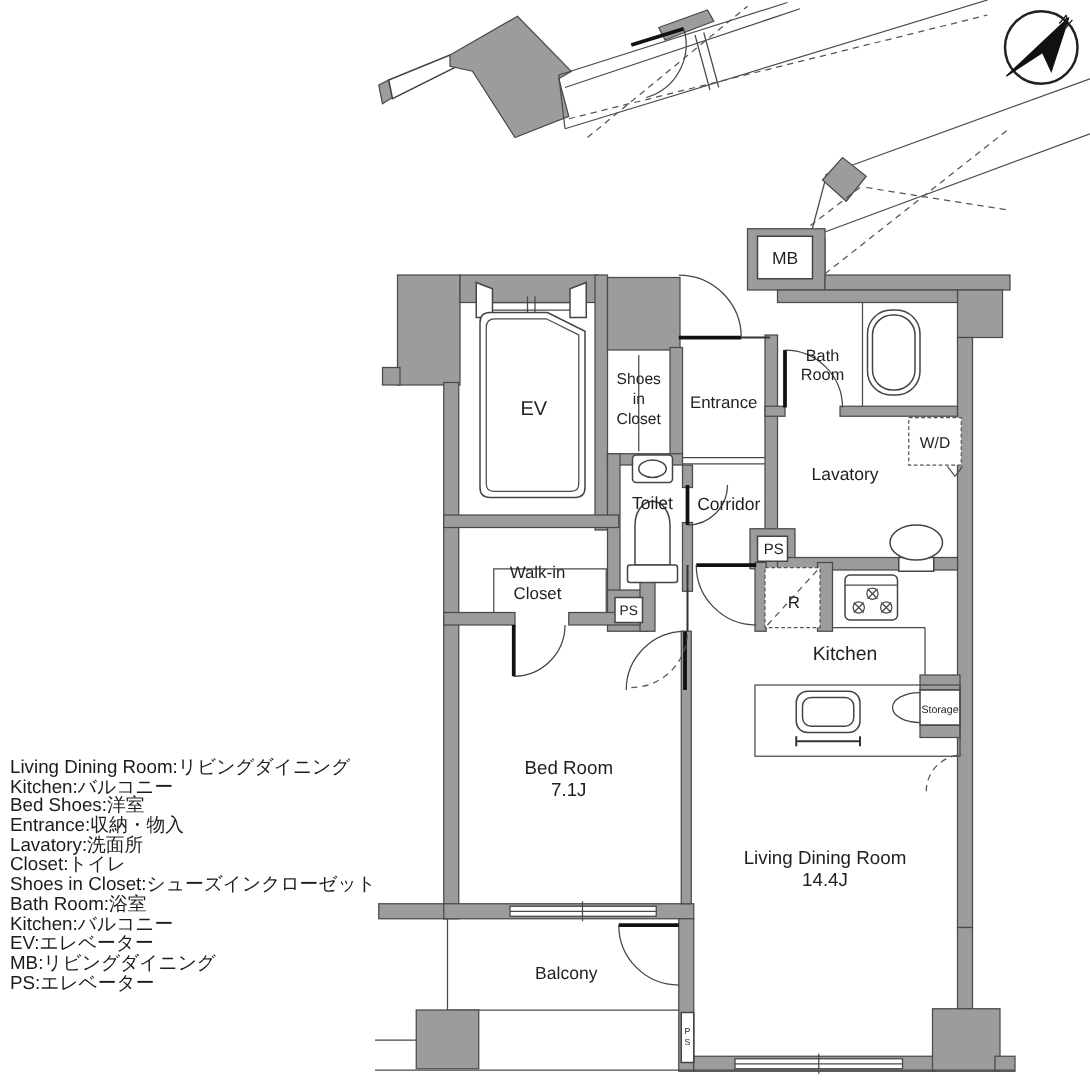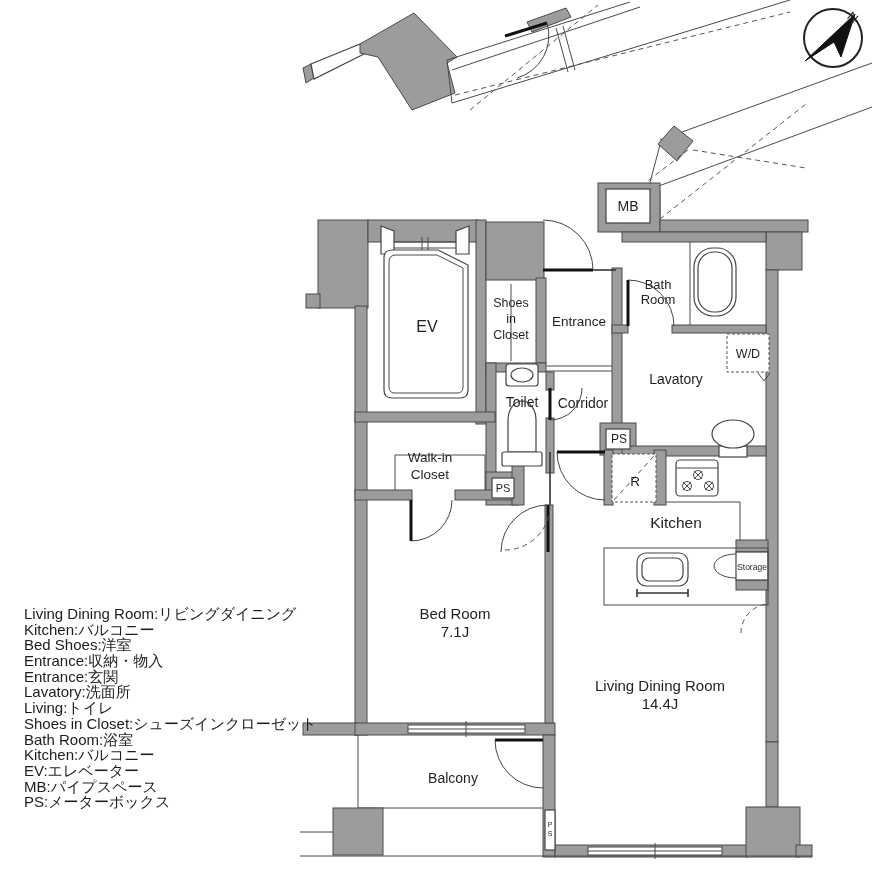--- a/index.html
+++ b/index.html
@@ -1,19 +1,19 @@
 <!DOCTYPE html>
 <html><head>
 <meta charset="utf-8">
 <style>
   html,body{margin:0;padding:0;background:#ffffff;}
   #stage{position:relative;width:872px;height:872px;background:#ffffff;overflow:hidden;
          font-family:"Liberation Sans", sans-serif;}
   #plan-svg{position:absolute;left:0;top:0;}
-  #legend{position:absolute;left:24px;top:606px;font-size:15px;line-height:15.7px;
+  #legend{position:absolute;left:8px;top:606px;font-size:15px;line-height:15.7px;
           color:#1c1c1c;letter-spacing:0px;white-space:nowrap;}
   #legend div{height:15.7px;}
   svg text{fill:#1f1f1f;font-family:"Liberation Sans", sans-serif;}
   .wall{fill:#9c9c9c;stroke:#4a4a4a;stroke-width:1;}
   .thin{stroke:#4a4a4a;stroke-width:1;fill:none;}
   .thin2{stroke:#333;stroke-width:1.6;fill:none;}
   .door{stroke:#111;stroke-width:3;fill:none;}
   .arc{stroke:#444;stroke-width:1;fill:none;}
   .dash{stroke:#555;stroke-width:1;fill:none;stroke-dasharray:5 4;}
   .dashbox{stroke:#555;stroke-width:1;fill:#fff;stroke-dasharray:3 2;}
@@ -261,24 +261,23 @@
     <text x="550" y="827" font-size="7">P</text>
     <text x="550" y="836" font-size="7">S</text>
   </g>
 </svg>
 
 <div id="legend">
   <div>Living Dining Room:リビングダイニング</div>
   <div>Kitchen:バルコニー</div>
   <div>Bed Shoes:洋室</div>
   <div>Entrance:収納・物入</div>
-  <div>Entrance:玄関</div>
   <div>Lavatory:洗面所</div>
-  <div>Living:トイレ</div>
+  <div>Closet:トイレ</div>
   <div>Shoes in Closet:シューズインクローゼット</div>
   <div>Bath Room:浴室</div>
   <div>Kitchen:バルコニー</div>
   <div>EV:エレベーター</div>
-  <div>MB:パイプスペース</div>
-  <div>PS:メーターボックス</div>
+  <div>MB:リビングダイニング</div>
+  <div>PS:エレベーター</div>
 </div>
 
 </div>
 
 </body></html>

